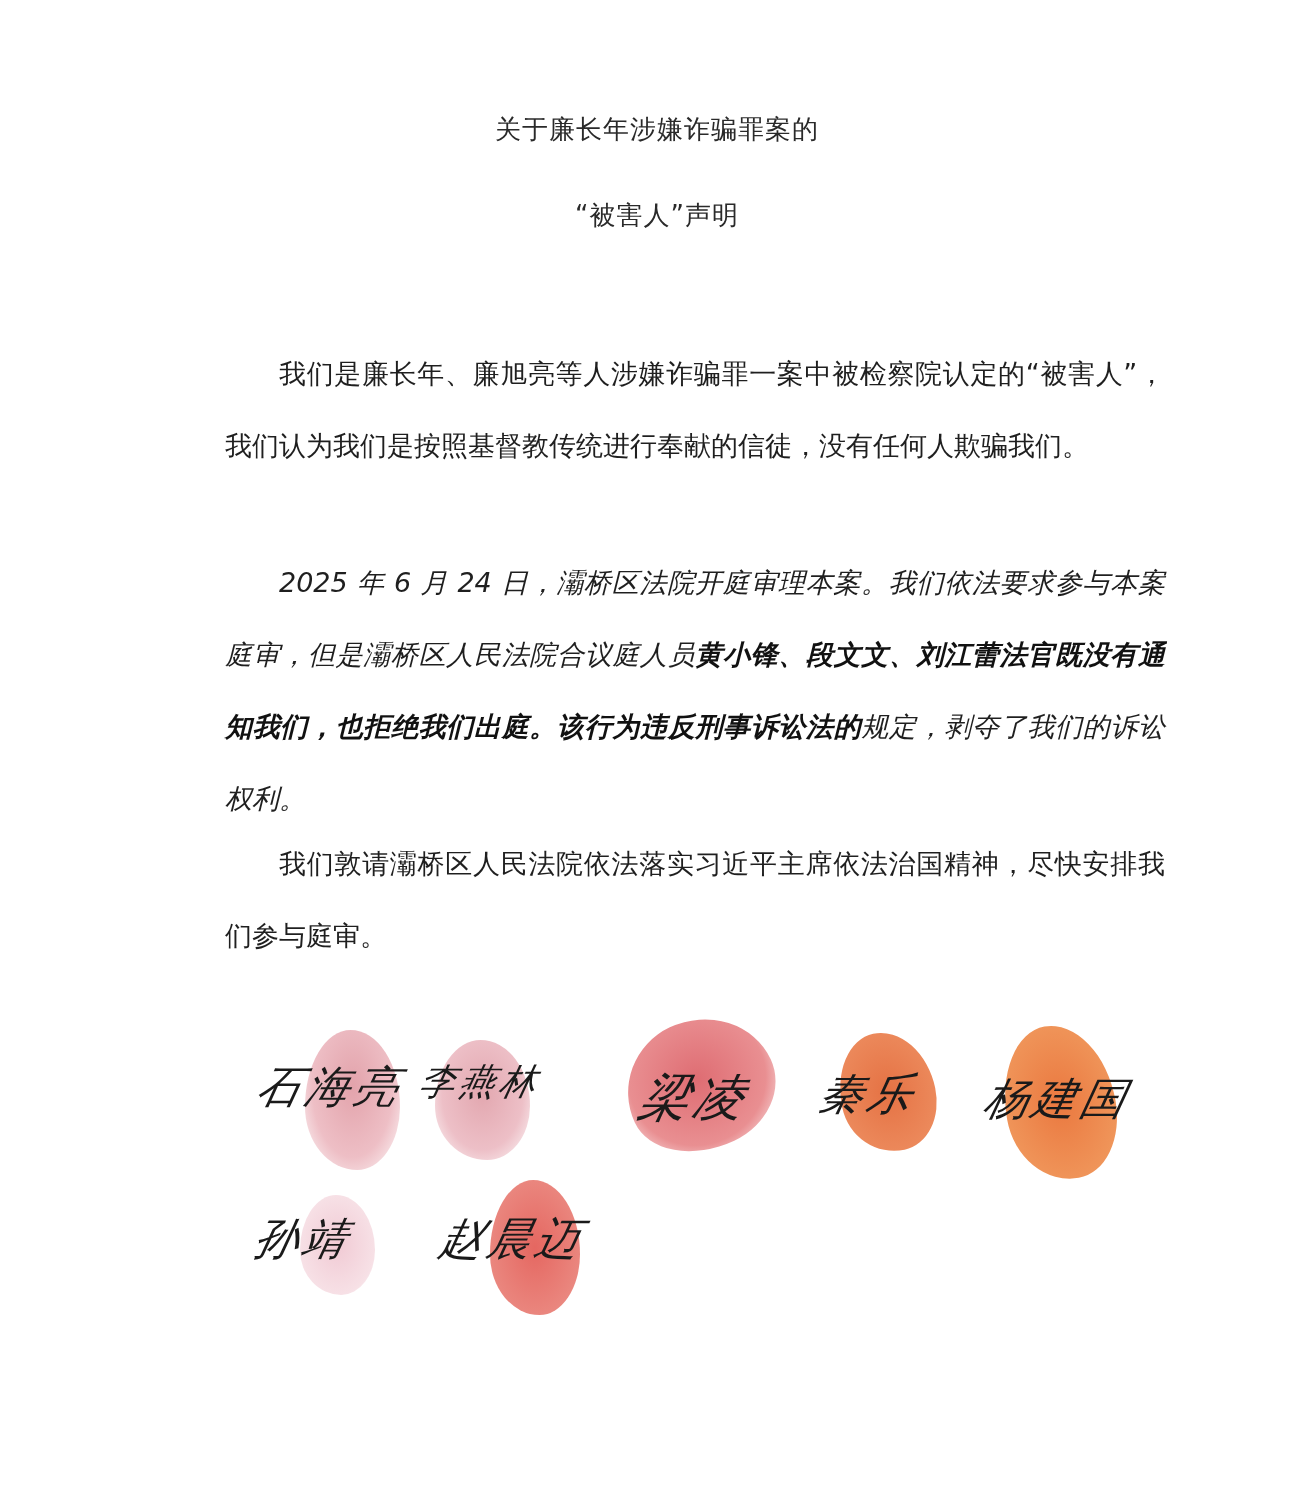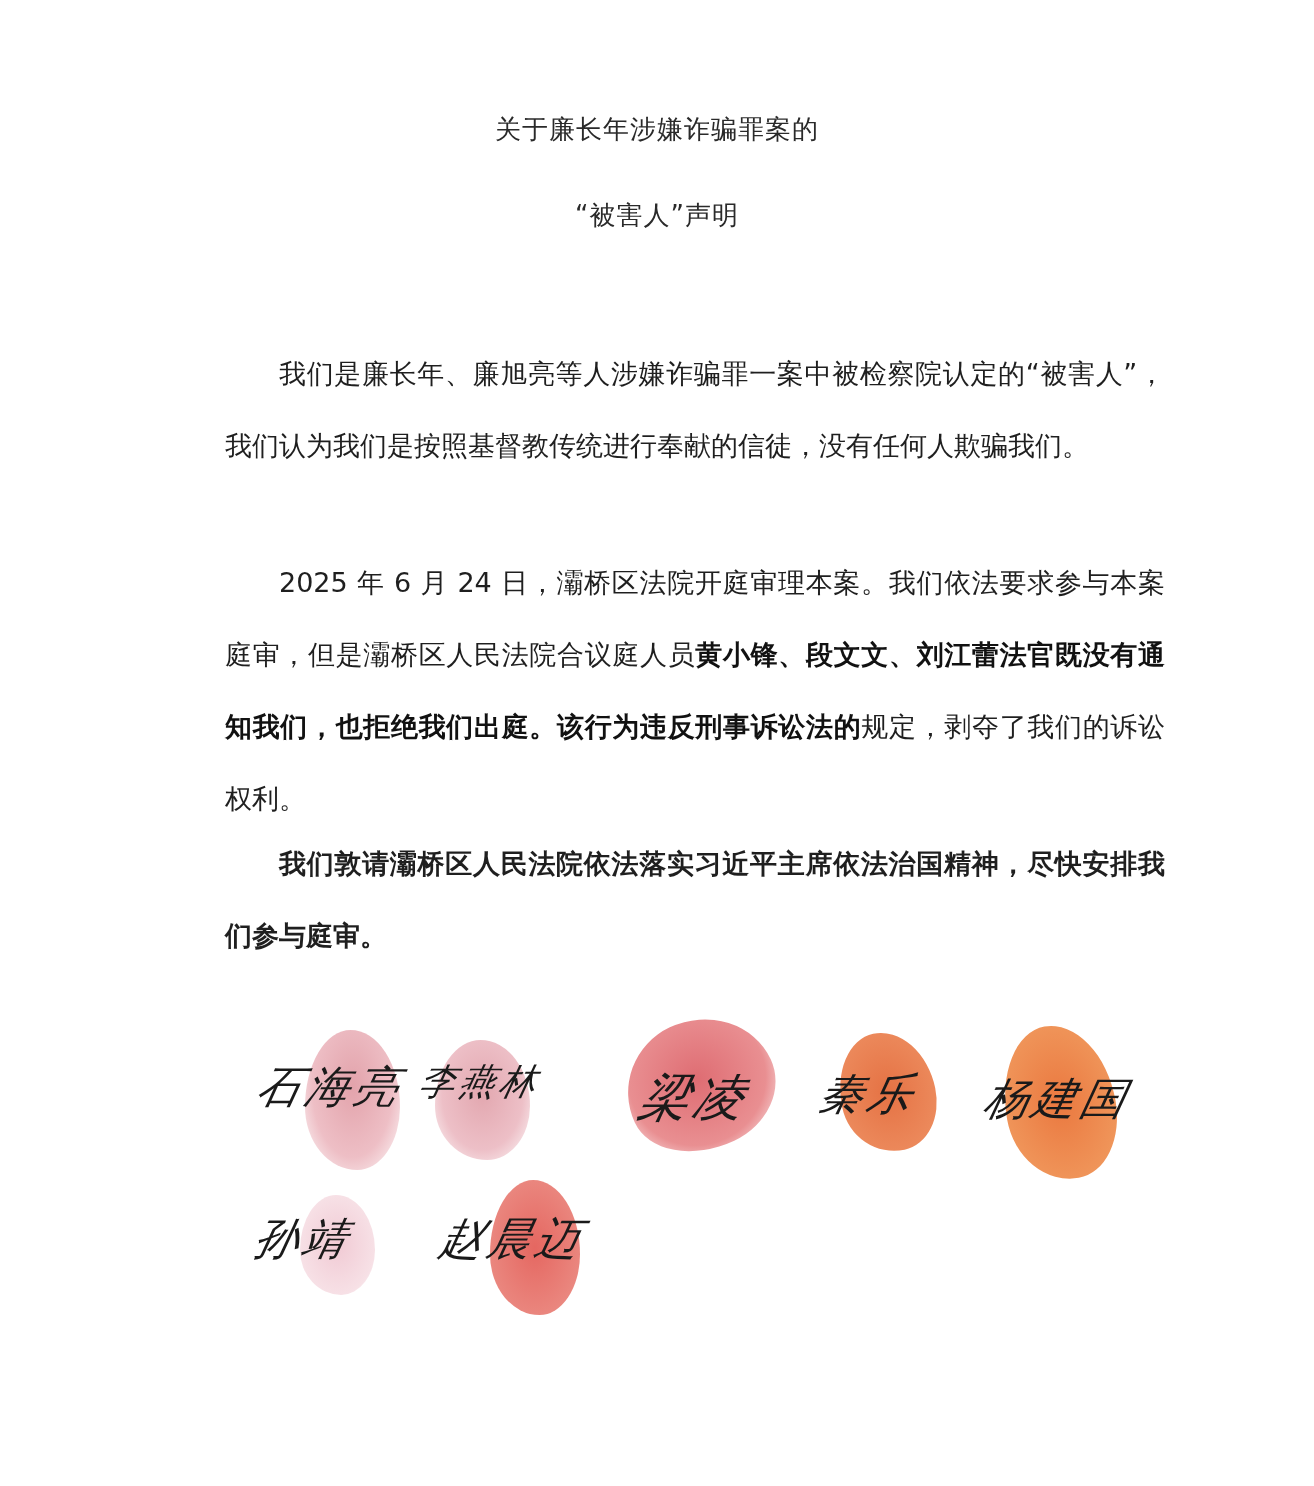--- a/index.html
+++ b/index.html
@@ -5,24 +5,24 @@
   html, body { margin: 0; padding: 0; background: #ffffff; }
   body { width: 1314px; height: 1486px; position: relative; overflow: hidden;
          font-family: "DejaVu Sans", "Liberation Sans", sans-serif; color: #1a1a1a; }
   .title { position: absolute; left: 0; width: 1314px; text-align: center;
            font-size: 26px; letter-spacing: 1px; color: #2a2a2a; }
   .title.l1 { top: 112px; }
   .title.l2 { top: 198px; }
   .para { position: absolute; left: 182px; width: 940px; font-size: 27px;
           line-height: 72px; text-align: justify; text-indent: 2em; color: #1f1f1f; margin-left: 43px; }
   .p1 { top: 338px; }
-  .p2 { top: 547px; }
+  .p2 { top: 547px; font-style: italic; }
   .p3 { top: 828px; }
   .bold { font-weight: bold; color: #111; }
-  .p3 { font-weight: bold; }
+  .p3 { font-weight: normal; }
   .sig-area { position: absolute; left: 240px; top: 1010px; width: 940px; height: 330px; }
   .print { position: absolute; border-radius: 48% 52% 45% 55% / 55% 55% 45% 45%; }
   .sig-name { position: absolute; font-family: "DejaVu Serif", serif; font-style: italic;
               font-size: 44px; color: #1a1a1a; white-space: nowrap; transform: skewX(-12deg);
               letter-spacing: 4px; }
 </style>
 </head>
 <body>
 
 <div class="title l1">关于廉长年涉嫌诈骗罪案的</div>

